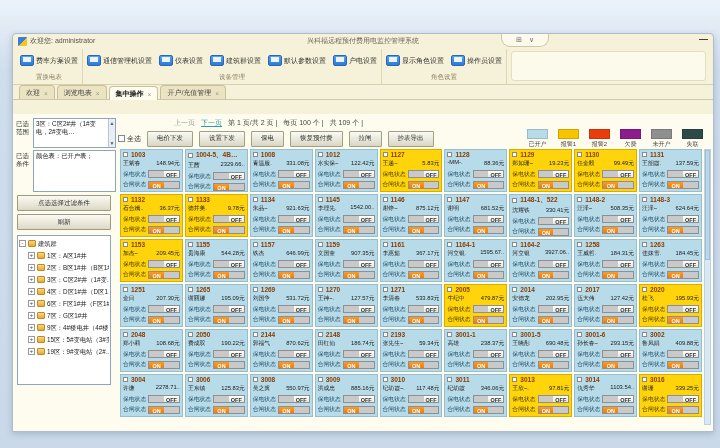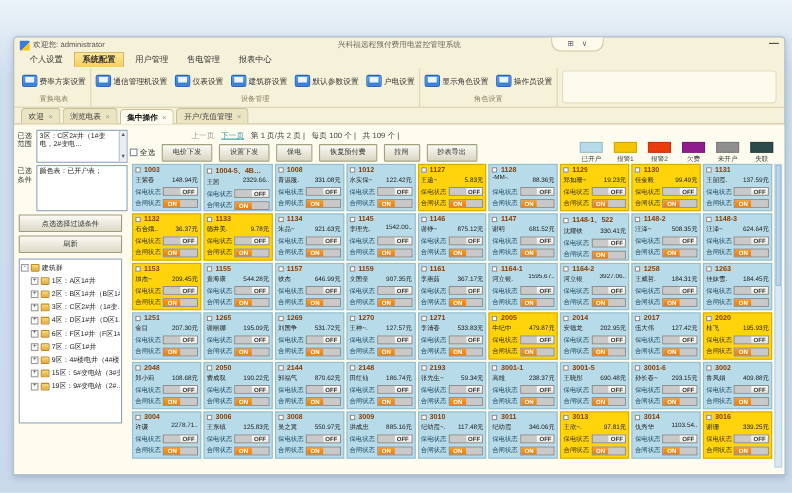--- a/index.html
+++ b/index.html
@@ -107,27 +107,20 @@
     <span class="app-icon"></span>
     <span class="welcome">欢迎您: administrator</span>
     <span class="win-title">兴科福远程预付费用电监控管理系统</span>
     <span class="ctrl-tab">
       <span>⊞</span>
       <span>∨</span>
     </span>
     <span class="minimize">—</span>
   </div>
 
-  <div class="menubar" id="menubar">
-      <span class="menu-item">个人设置</span>
-      <span class="menu-item active">系统配置</span>
-      <span class="menu-item">用户管理</span>
-      <span class="menu-item">售电管理</span>
-      <span class="menu-item">报表中心</span>
-    </div>
 
   <div class="ribbon" id="ribbon">
       <div class="rgroup">
         <div class="rbtns">
           <div class="rbtn">
             <span class="ricon"></span>
             <span class="rbtn-label">费率方案设置</span>
           </div>
         </div>
         <div class="rlabel">置换电表</div>

